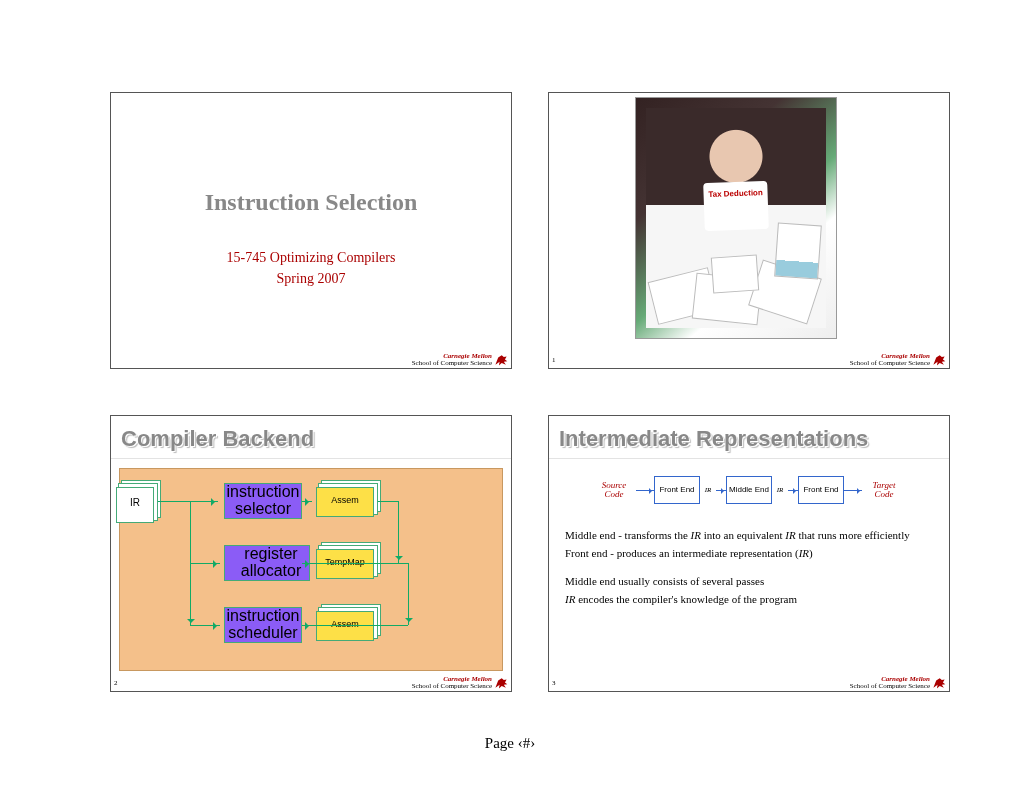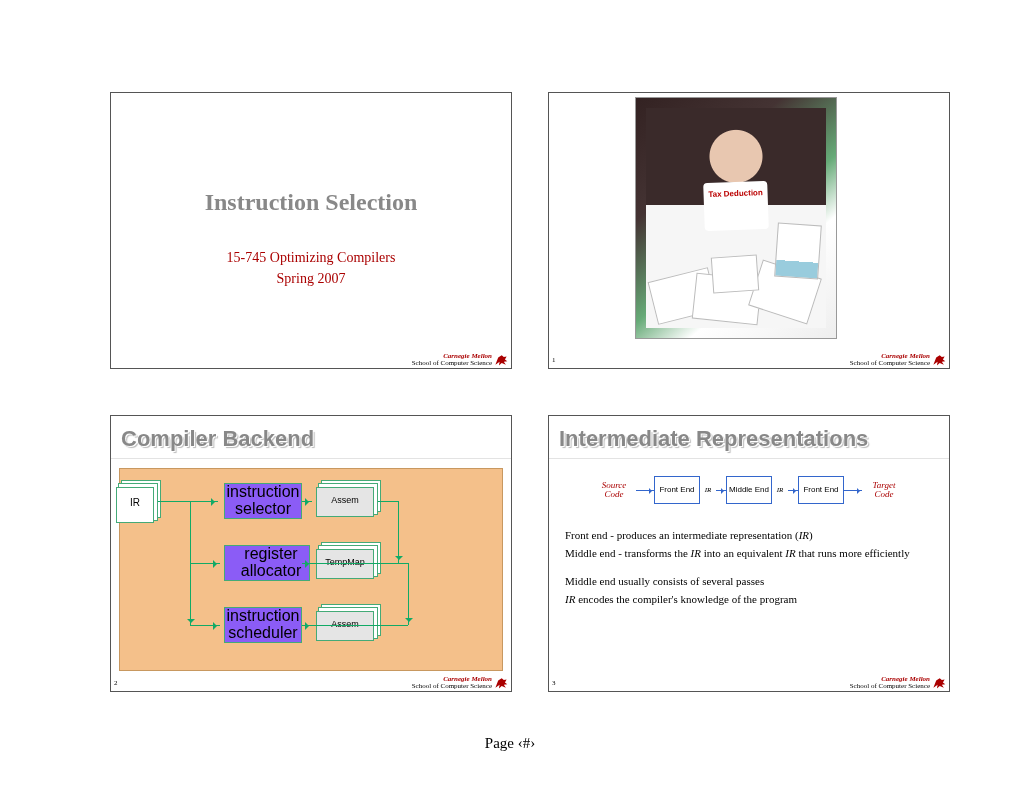--- a/index.html
+++ b/index.html
@@ -92,21 +92,21 @@
     box-shadow: 3px -3px 0 #fff, 3px -3px 0 1px #4a7, 6px -6px 0 #fff, 6px -6px 0 1px #4a7;
   }
   .stage {
     position:absolute; width:76px; height:34px;
     background:#8b5cf6; border:1px solid #4a7;
     font-size:16px; font-family:Arial; text-align:center;
     display:flex; align-items:center; justify-content:center; line-height:1.05;
   }
   .ofile {
     position:absolute; width:56px; height:28px;
-    background:#e5e5e5; border:1px solid #4a7;
+    background:#fde047; border:1px solid #4a7;
     font-size:9px; font-family:Arial; text-align:center; line-height:24px;
     box-shadow: 3px -3px 0 #fff, 3px -3px 0 1px #4a7, 6px -6px 0 #fff, 6px -6px 0 1px #4a7;
   }
   .arrow { position:absolute; height:0; border-top:1.5px solid #1a6; }
   .arrow:after { content:''; position:absolute; right:-1px; top:-4px; border:4px solid transparent; border-left-color:#1a6; }
   .varrow { position:absolute; width:0; border-left:1.5px solid #1a6; }
   .varrow:after { content:''; position:absolute; left:-4px; bottom:-1px; border:4px solid transparent; border-top-color:#1a6; }
   
   .s4-diag {
     position:absolute; left:8px; right:8px; top:54px; height:40px;
@@ -233,22 +233,22 @@
       <div class="harr" style="flex-basis:10px"></div>
       <div class="pbox">Middle End</div>
       <div class="ir">IR</div>
       <div class="harr" style="flex-basis:10px"></div>
       <div class="pbox">Front End</div>
       <div class="harr"></div>
       <div class="endpt">Target Code</div>
     </div>
 
     <div class="s4-text">
+      <p><span>Middle end - transforms the </span><em class="ir">IR</em><span> into an equivalent </span><em class="ir">IR</em><span> that runs more efficiently</span></p>
       <p><span>Front end - produces an intermediate representation (</span><em class="ir">IR</em><span>)</span></p>
-      <p><span>Middle end - transforms the </span><em class="ir">IR</em><span> into an equivalent </span><em class="ir">IR</em><span> that runs more efficiently</span></p>
       <div class="gap"></div>
       <p>Middle end usually consists of several passes</p>
       <p><em class="ir">IR</em><span> encodes the compiler's knowledge of the program</span></p>
     </div>
 
     <div class="slidefooter">
       <span class="num">3</span>
       <span class="right">
         <span style="text-align:right;line-height:1">
           <span class="cmu">Carnegie Mellon</span><br>

